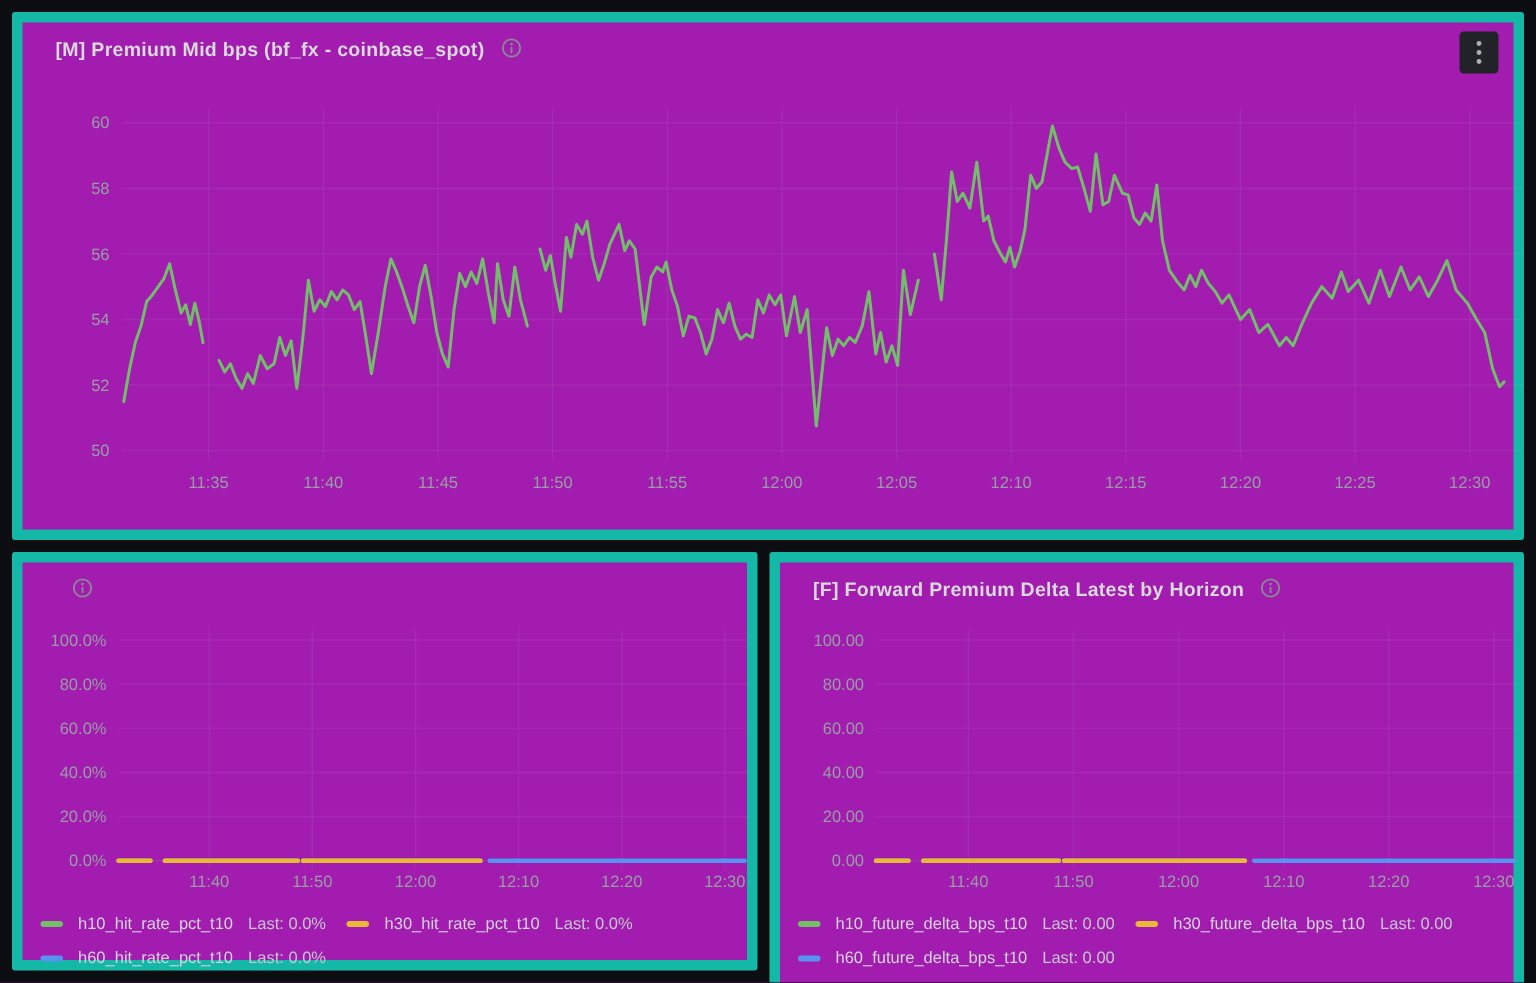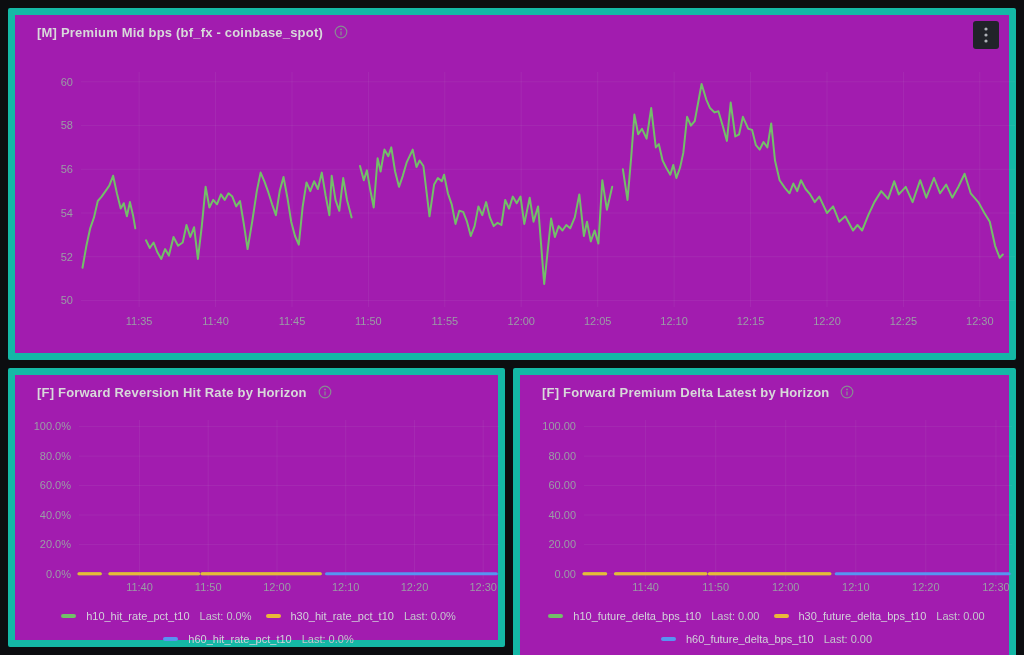--- a/index.html
+++ b/index.html
@@ -19,21 +19,21 @@
            background:#212329; display:flex; align-items:center; justify-content:center;
            color:#aeb1b7; cursor:pointer; }
 
   svg.chart { position:absolute; left:0; top:0; z-index:1; }
   svg.chart .grid { stroke:rgba(204,204,220,0.08); stroke-width:1; }
   svg.chart text.tick { fill:#9a9da5; font-size:11px; font-family:"Liberation Sans", sans-serif; }
 
   .legend { position:absolute; left:12px; right:8px; display:flex; flex-wrap:wrap;
             column-gap:14px; row-gap:2px; z-index:2; }
   #panel-premium .legend { top:328px; }
-  #panel-hit .legend, #panel-delta .legend { top:230px;justify-content:center; }
+  #panel-hit .legend, #panel-delta .legend { top:230px; }
   .legend-item { display:flex; align-items:center; height:21px; cursor:pointer; white-space:nowrap; }
   .legend-swatch { width:15px; height:4px; border-radius:2px; margin-right:10px; flex:none; }
   .legend-name { font-size:11px; color:#d2d3da; }
   .legend-last { font-size:11px; color:#c4c6cd; margin-left:10px; }
 </style>
 </head>
 <body>
 
 <div class="dashboard">
 
@@ -91,21 +91,20 @@
         <line x1="888.4" x2="888.4" y1="57" y2="292" class="grid"></line>
         <text x="888.4" y="310" text-anchor="middle" class="tick">12:25</text>
         <line x1="964.8" x2="964.8" y1="57" y2="292" class="grid"></line>
         <text x="964.8" y="310" text-anchor="middle" class="tick">12:30</text>
         <path d="M67.5 252.7L71.4 230.8L75.2 213.3L79.0 202.4L82.8 186.0L86.6 181.6L90.5 176.1L94.3 170.7L98.1 160.8L101.9 178.3L105.7 193.6L108.8 188.2L111.9 201.3L114.9 187.1L118.0 200.2L120.3 213.3M131.0 225.3L134.8 233.0L138.6 227.5L142.4 237.3L146.3 243.9L150.1 234.1L153.9 240.6L158.5 222.0L163.1 230.8L167.7 227.5L171.5 210.0L175.3 222.0L179.1 212.2L182.9 243.9L186.8 211.1L190.6 171.8L194.4 192.5L198.2 184.9L202.0 189.3L205.9 179.4L209.7 184.9L213.5 178.3L217.3 181.6L221.2 191.4L225.0 186.0L228.8 208.9L232.6 234.1L237.2 206.7L241.8 176.1L245.6 157.6L249.4 166.3L253.3 177.2L257.1 189.3L260.9 200.2L264.7 176.1L268.5 161.9L272.4 182.7L276.2 206.7L280.0 221.0L283.8 229.7L287.7 191.4L291.5 167.4L295.3 176.1L299.1 166.3L302.9 174.0L306.8 157.6L310.6 180.5L314.4 200.2L316.7 160.8L320.5 184.9L324.3 195.8L328.2 163.0L332.0 184.9L336.6 202.4M345.0 151.0L348.8 165.2L351.9 155.4L354.9 172.9L358.7 192.5L362.6 143.3L365.6 156.5L369.4 134.6L373.3 141.2L376.3 132.4L380.1 156.5L384.0 171.8L387.8 160.8L391.6 147.7L397.7 134.6L401.5 152.1L404.6 145.5L408.4 151.0L414.5 201.3L419.1 169.6L422.9 163.0L426.8 166.3L429.1 159.7L432.9 178.3L436.7 189.3L440.5 208.9L444.3 195.8L448.2 196.9L452.0 206.7L455.8 221.0L459.6 211.1L463.4 191.4L467.3 200.2L471.1 187.1L474.9 202.4L478.7 211.1L482.6 207.8L486.4 210.0L490.2 184.9L494.0 193.6L497.8 181.6L501.7 188.2L505.5 181.6L509.3 208.9L514.7 182.7L518.5 206.7L523.1 191.4L529.2 269.0L536.1 203.5L539.9 222.0L543.7 211.1L547.5 215.5L551.3 210.0L555.2 213.3L559.8 202.4L564.3 179.4L568.9 221.0L572.0 206.7L575.8 226.4L579.6 215.5L583.4 228.6L587.3 165.2L591.9 194.7L597.2 171.8M607.9 154.3L612.5 184.9L616.3 141.2L619.4 99.6L623.2 119.3L627.0 113.8L631.6 123.7L636.2 93.1L640.8 132.4L643.8 129.1L647.6 145.5L651.5 153.2L655.3 159.7L658.3 149.9L661.4 163.0L665.2 152.1L668.3 137.9L672.1 101.8L675.9 110.6L679.7 106.2L686.6 69.0L691.2 84.3L695.0 93.1L699.6 97.4L703.4 96.3L708.0 111.7L711.9 125.9L715.7 87.6L720.3 121.5L724.1 119.3L727.9 101.8L733.3 113.8L737.1 114.9L740.9 130.2L744.7 134.6L748.5 127.0L752.4 132.4L756.2 108.4L760.0 145.5L764.6 165.2L769.9 172.9L774.5 178.3L778.3 168.5L782.2 176.1L786.0 165.2L790.6 174.0L795.2 179.4L799.7 187.1L804.3 181.6L812.0 198.0L818.1 191.4L824.2 206.7L830.3 201.3L838.0 215.5L842.5 210.0L847.1 215.5L853.3 200.2L859.4 187.1L866.2 176.1L873.1 183.8L879.2 166.3L883.8 179.4L890.7 171.8L897.6 187.1L905.2 165.2L911.3 182.7L919.0 163.0L925.1 178.3L931.2 169.6L937.3 182.7L943.4 171.8L949.6 158.7L955.7 178.3L963.3 187.1L969.4 198.0L974.8 206.7L980.1 230.8L984.7 242.8L987.8 239.5" fill="none" stroke="#73bf69" stroke-width="2" stroke-linejoin="round" stroke-linecap="round"></path>
       </svg>
   </div>
 
   <div class="panel" id="panel-hit">
     <div class="panel-header">
-      <span class="panel-title">[F] Forward Reversion Hit Rate by Horizon</span>
       <span class="info-icon">
         <svg width="14" height="14" viewBox="0 0 14 14">
           <circle cx="7" cy="7" r="5.8" fill="none" stroke="currentColor" stroke-width="1.2"></circle>
           <circle cx="7" cy="4.4" r="0.9" fill="currentColor"></circle>
           <rect x="6.35" y="6.2" width="1.3" height="4.2" rx="0.6" fill="currentColor"></rect>
         </svg>
       </span>
     </div>
     <svg class="chart" width="495" height="277">
         <line x1="64" x2="484" y1="198.8" y2="198.8" class="grid"></line>

